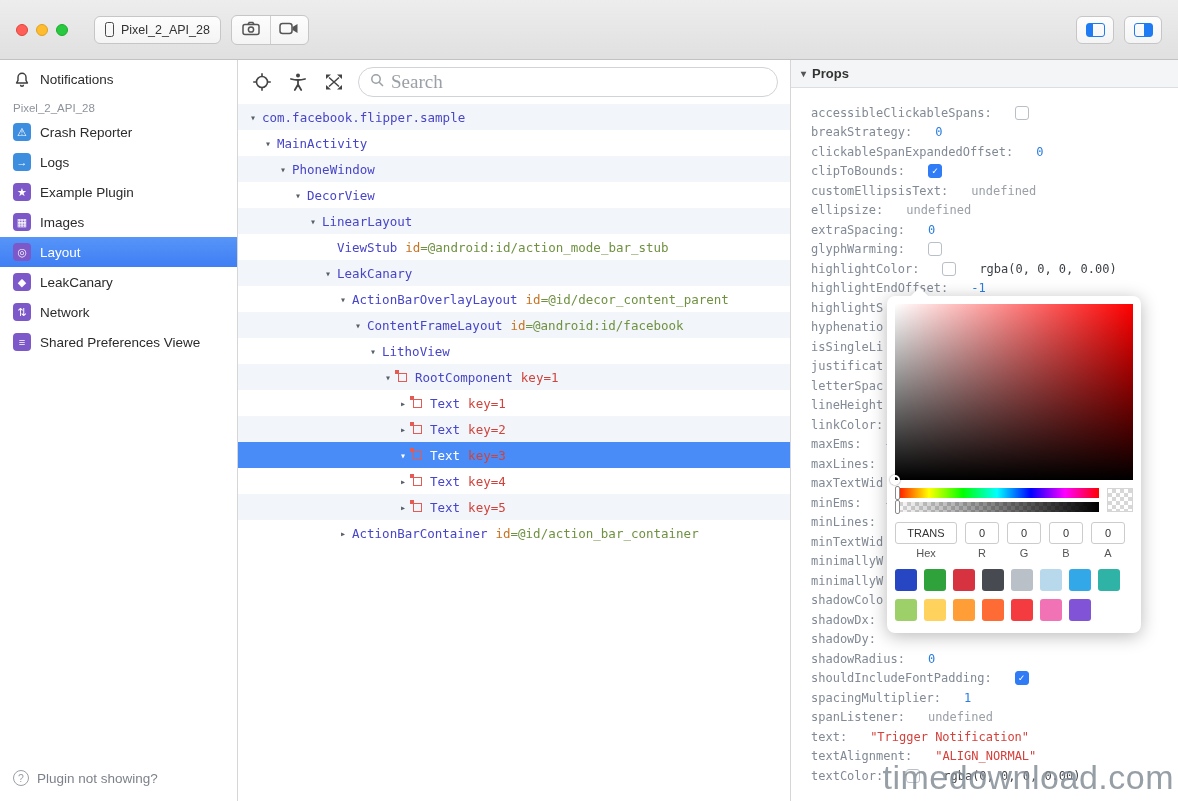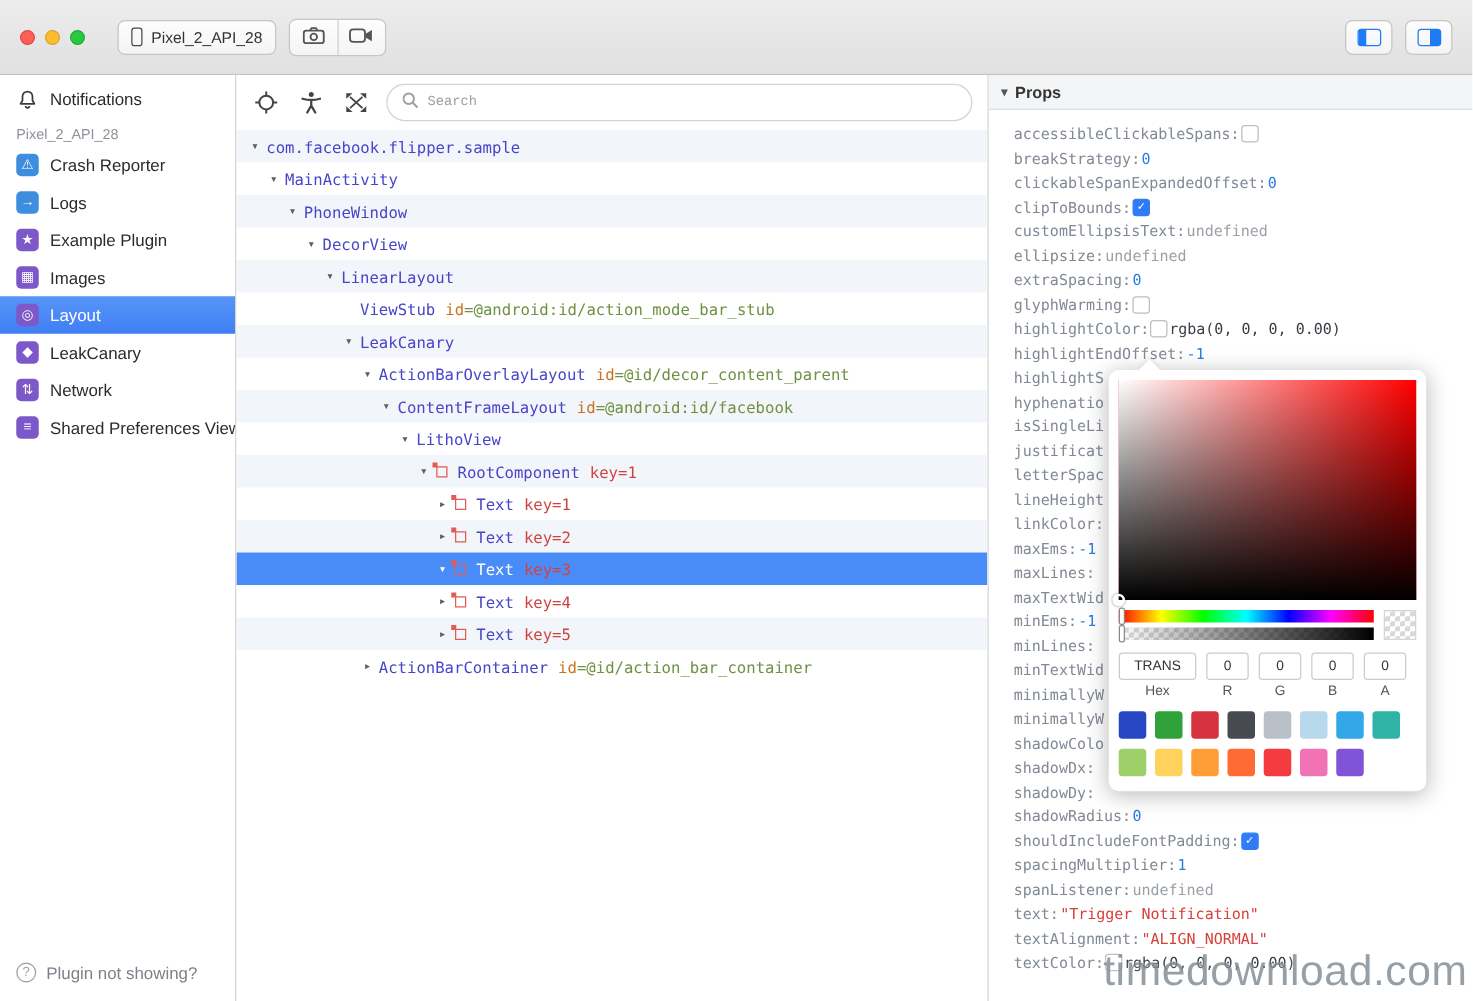--- a/index.html
+++ b/index.html
@@ -22,35 +22,35 @@
   .tb-spacer{flex:1}
   .win-btn{width:38px;height:28px;border:1px solid #c6c6c6;border-radius:6px;background:linear-gradient(#fdfdfd,#f4f4f4);display:flex;align-items:center;justify-content:center}
   .pane-icon{width:19px;height:14px;border:1.6px solid #1f7bf4;border-radius:3px;position:relative;display:inline-block}
   .pane-icon.left::after{content:"";position:absolute;left:0;top:0;bottom:0;width:6px;background:#1f7bf4}
   .pane-icon.right::after{content:"";position:absolute;right:0;top:0;bottom:0;width:8px;background:#1f7bf4}
 
   
   .content{flex:1;display:flex;min-height:0}
 
   
-  .sidebar{width:189px;flex:0 0 auto;border-right:1px solid #d6d6d6;background:#fff;padding-top:4px;position:relative;overflow:hidden}
+  .sidebar{width:238px;flex:0 0 auto;border-right:1px solid #d6d6d6;background:#fff;padding-top:4px;position:relative;overflow:hidden}
   .side-item{height:30px;display:flex;align-items:center;gap:9px;padding:0 13px;font-size:13.5px;color:#2b2b2b;white-space:nowrap;cursor:default}
   .side-item.selected{background:linear-gradient(#5795f8,#3f7ef4);color:#fff}
   .section-label{font-size:11.5px;color:#8e939b;padding:8px 13px 3px;white-space:nowrap}
   .plugin-icon{width:18px;height:18px;border-radius:4px;display:inline-flex;align-items:center;justify-content:center;color:#fff;font-size:11px;flex:0 0 auto;line-height:1}
   .bell-wrap{width:18px;display:inline-flex;justify-content:center;flex:0 0 auto}
   .sidebar-footer{position:absolute;bottom:0;left:0;right:0;height:46px;display:flex;align-items:center;gap:8px;padding:0 13px;color:#7d828a;font-size:13.5px}
   .q-circle{width:16px;height:16px;border:1.4px solid #9aa0a6;border-radius:50%;display:inline-flex;align-items:center;justify-content:center;font-size:10.5px;color:#9aa0a6;flex:0 0 auto}
 
   
   .tree-panel{flex:1;display:flex;flex-direction:column;background:#fff;min-width:0}
   .tree-toolbar{height:44px;flex:0 0 auto;display:flex;align-items:center;padding:0 12px;gap:12px}
   .tb-icon{display:inline-flex;align-items:center;justify-content:center;width:24px;height:24px}
   .search{flex:1;height:30px;border:1px solid #d0d3d8;border-radius:15px;display:flex;align-items:center;padding:0 11px;gap:7px;background:#fff}
-  .search input{border:none;outline:none;font-size:11px;color:#ef4444;width:100%;background:transparent;font-family:Liberation Mono, monospace}
+  .search input{border:none;outline:none;font-size:19px;color:#ef4444;width:100%;background:transparent;font-family:Liberation Serif, serif}
   .search input::placeholder{color:#9aa0a6}
   .tree{flex:1;overflow:hidden;font-family:"DejaVu Sans Mono",monospace;font-size:12.5px}
   .tree-row{height:26px;display:flex;align-items:center;white-space:nowrap;cursor:default}
   .tree-row.alt{background:#f2f5f9}
   .tree-row.selected{background:#4a8cf7}
   .chev{width:14px;flex:0 0 auto;text-align:center;color:#57606a;font-size:10px}
   .chev.bar{background:linear-gradient(#bfc6cd,#bfc6cd) center/1.5px 18px no-repeat}
   .tree-row.selected .chev{color:#fff}
   .nname{color:#4745c8;margin-left:2px}
   .tree-row.selected .nname{color:#fff}
@@ -59,21 +59,21 @@
   .nattr-key{color:#d0433c;margin-left:8px}
   .nval-key{color:#d0433c}
   .litho{width:9px;height:9px;border:1.5px solid #e25b54;margin:0 6px 0 3px;position:relative;flex:0 0 auto}
   .litho::after{content:"";position:absolute;left:-4px;top:-4px;width:4px;height:4px;background:#e25b54}
 
   
   .props-panel{width:388px;flex:0 0 auto;border-left:1px solid #d6d6d6;background:#fff;display:flex;flex-direction:column;position:relative}
   .props-header{height:28px;flex:0 0 auto;background:#f4f5f6;border-bottom:1px solid #dcdfe2;display:flex;align-items:center;padding:0 10px;font-size:13px;font-weight:600;color:#333;gap:6px}
   .props-caret{font-size:10px;color:#555}
   .props-list{flex:1;padding:12px 0 0 20px;font-family:"DejaVu Sans Mono",monospace;font-size:12px;overflow:hidden}
-  .prop-row{height:19.5px;display:flex;align-items:flex-start;gap:1px;white-space:nowrap}
+  .prop-row{height:19.5px;display:flex;align-items:flex-end;gap:23px;white-space:nowrap}
   .prop-label{color:#818994}
   .v-num{color:#2a7de1}
   .v-str{color:#d6413b}
   .v-undef{color:#9aa0a6}
   .v-plain{color:#3a3f45}
   .cbx{width:14px;height:14px;border:1px solid #b9bfc6;border-radius:3px;background:#fff;flex:0 0 auto;display:inline-flex;align-items:center;justify-content:center;font-size:10px;line-height:1}
   .cbx.checked{background:#2f7cf6;border-color:#2f7cf6;color:#fff}
 
   
   .picker{position:absolute;left:96px;top:236px;width:254px;background:#fff;border-radius:8px;box-shadow:0 3px 18px rgba(0,0,0,.28);padding:8px;z-index:5}

